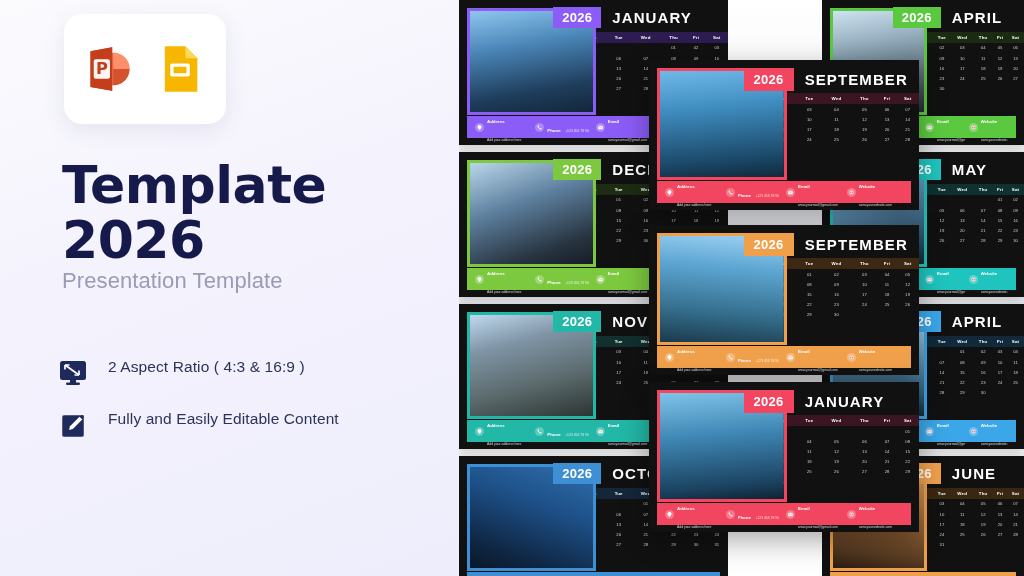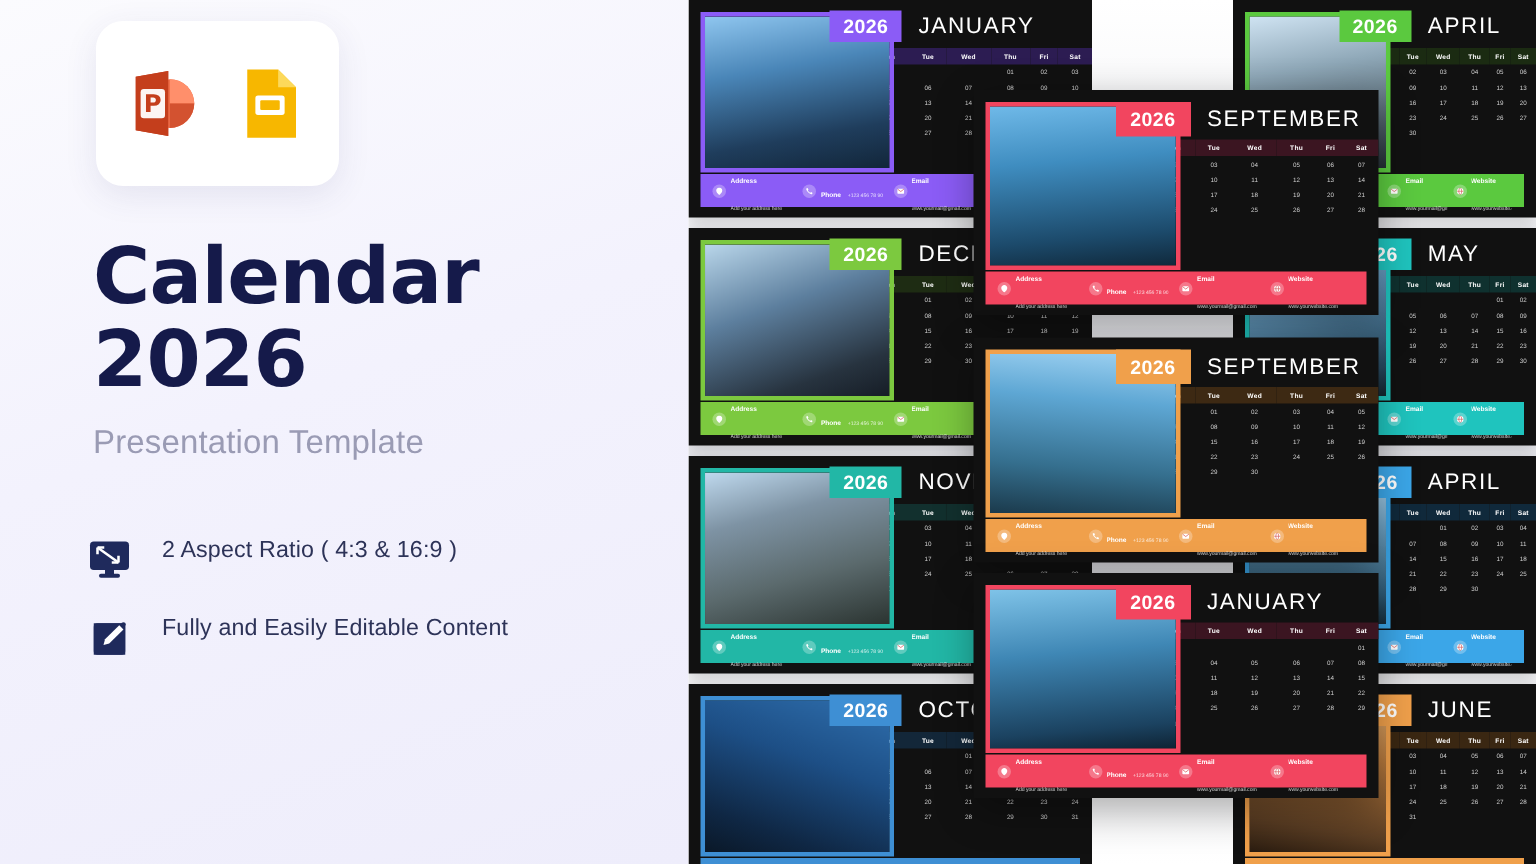--- a/index.html
+++ b/index.html
@@ -31,21 +31,20 @@
   .title-block { position: absolute; left: 62px; top: 158px; width: 380px; }
   .main-title {
     font-family: "DejaVu Sans", sans-serif;
     font-weight: 700;
     font-size: 52px;
     line-height: 1.06;
     letter-spacing: -0.5px;
     color: #151a4a;
   }
   .sub-title {
-    margin-top: 14px;
     font-size: 22px;
     color: #9a9bb4;
     letter-spacing: 0.1px;
   }
 
   .features { position: absolute; left: 58px; top: 358px; width: 390px; }
   .feature-row {
     display: flex; 
     height: 52px;
     margin-bottom: 0px;
@@ -96,21 +95,21 @@
   .cal-card .year-chip {
     background: var(--acc);
     color: #ffffff;
     font-weight: 700;
     padding: 3px 9px;
     font-size: 13px;
     letter-spacing: 0.3px;
   }
   .cal-card .month-name {
     color: #ffffff;
-    font-weight: 400;
+    font-weight: 700;
     font-size: 15px;
     letter-spacing: 1.1px;
     margin-left: 11px;
   }
   .cal-card .grid-wrap {
     position: absolute; right: 0; top: 22%;
     width: 66%; z-index: 2;
   }
   .cal-card table { width: 100%; border-collapse: collapse; }
   .cal-card thead th {
@@ -212,21 +211,21 @@
     <svg class="slides-ico" viewBox="0 0 48 48">
       <path d="M10 3 h19 l11 11 v31 H10 Z" fill="#F7B700"></path>
       <path d="M29 3 l11 11 h-11 z" fill="#FCD95B"></path>
       <rect x="15" y="19" width="18" height="12" rx="1.6" fill="#ffffff"></rect>
       <rect x="18" y="22" width="12" height="6" rx="0.8" fill="#F7B700"></rect>
     </svg>
   </div>
 
   <div class="title-block">
     <div class="main-title">
-      <div>Calendar</div>
+      <div>Template</div>
       <div>2026</div>
     </div>
     <div class="sub-title">Presentation Template</div>
   </div>
 
   <div class="features">
 
     <div class="feature-row">
       <span class="feature-icon">
         <svg width="28" height="26" viewBox="0 0 28 26">

